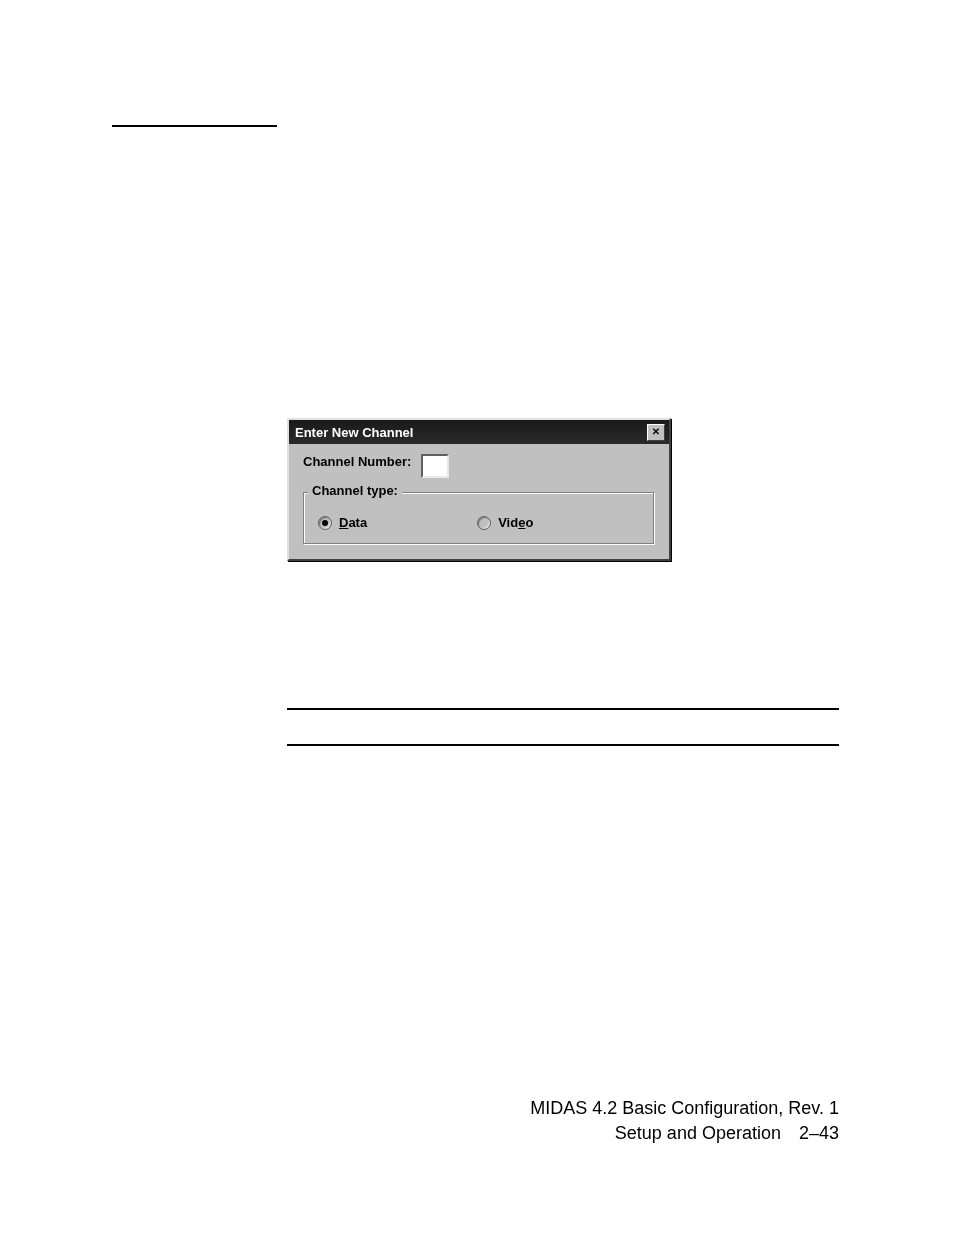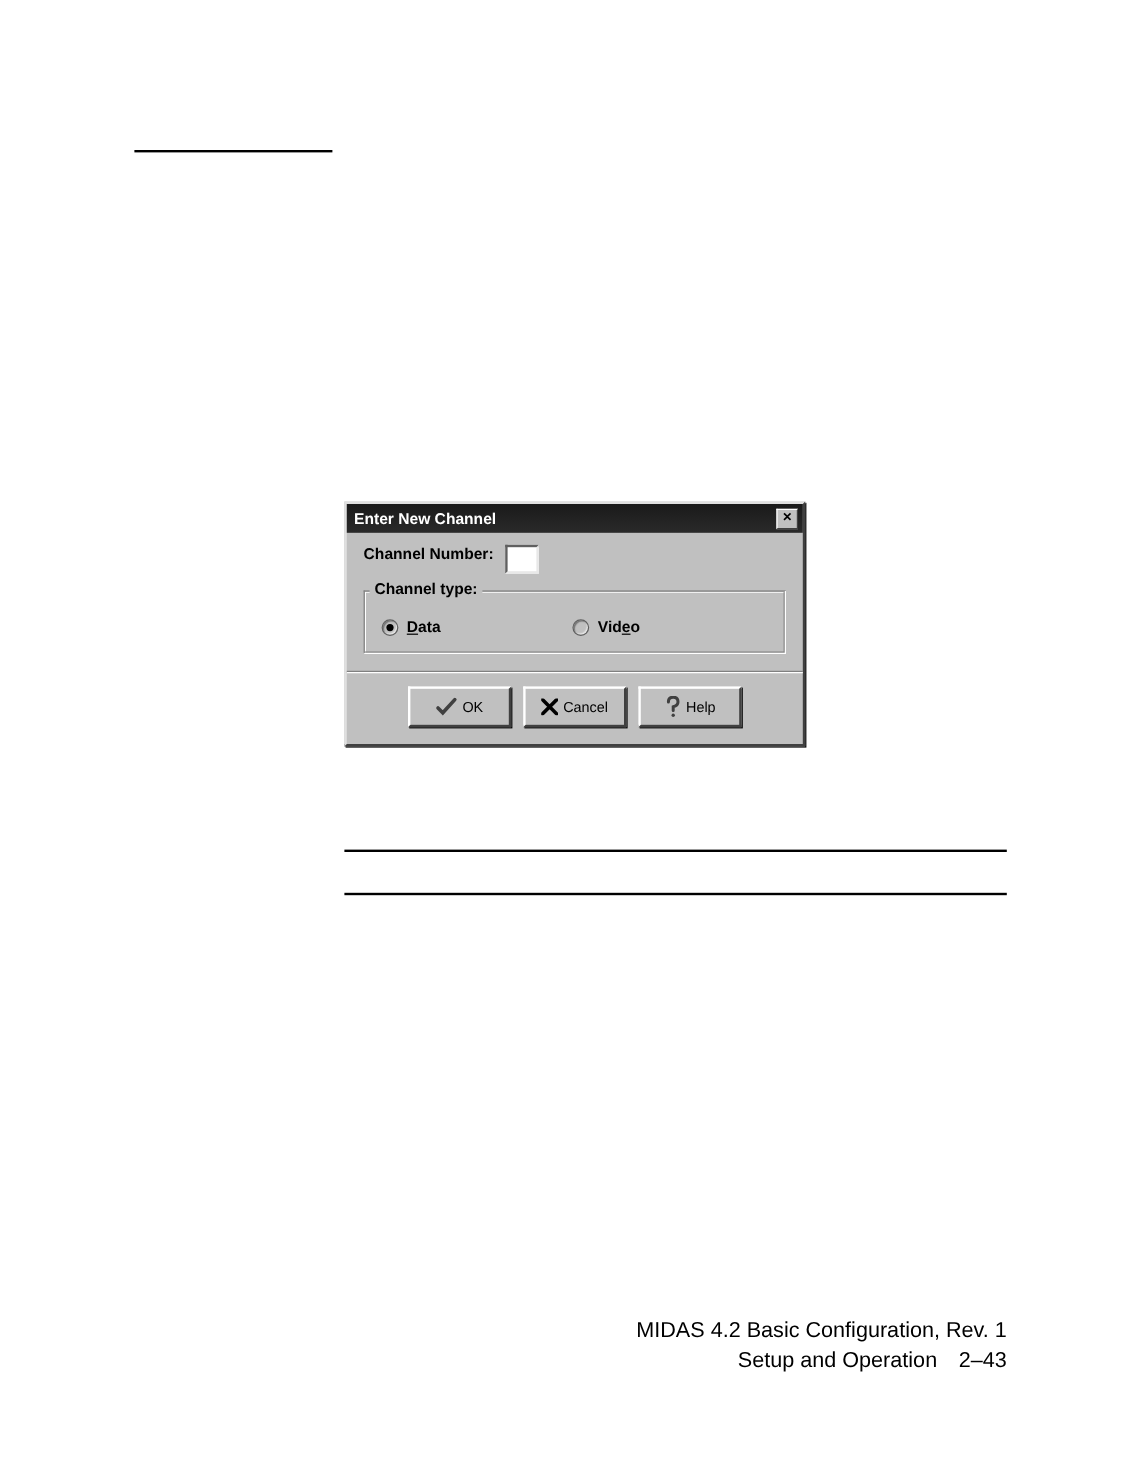--- a/index.html
+++ b/index.html
@@ -238,41 +238,20 @@
           <span class="underline-first">Data</span>
         </div>
         <div class="radio-item">
           <div class="radio"></div>
           <span><span>Vid</span><span class="underline-wrap">e</span><span>o</span></span>
         </div>
       </div>
     </div>
   </div>
 
-  <div class="button-bar">
-    <div class="btn">
-      <svg width="18" height="16" viewBox="0 0 18 16">
-          <path d="M2 9 L6 13 L16 2" stroke="#404040" stroke-width="3" fill="none" stroke-linecap="round"></path>
-        </svg>
-      <span>OK</span>
-    </div>
-    <div class="btn">
-      <svg width="14" height="14" viewBox="0 0 14 14">
-          <path d="M1 1 L13 13 M13 1 L1 13" stroke="#000" stroke-width="3" stroke-linecap="round"></path>
-        </svg>
-      <span>Cancel</span>
-    </div>
-    <div class="btn">
-      <svg width="14" height="18" viewBox="0 0 14 18">
-          <path d="M3 5 Q3 1 7 1 Q11 1 11 5 Q11 8 7 9 L7 12" stroke="#404040" stroke-width="2.5" fill="none" stroke-linecap="round"></path>
-          <circle cx="7" cy="16" r="1.4" fill="#404040"></circle>
-        </svg>
-      <span>Help</span>
-    </div>
-  </div>
 </div>
 
 <div class="hr1"></div>
 <div class="hr2"></div>
 
 <div class="footer">
   <div>MIDAS 4.2 Basic Configuration, Rev. 1</div>
   <div class="footer-l2">
     <span>Setup and Operation</span><span class="pg">2–43</span>
   </div>

